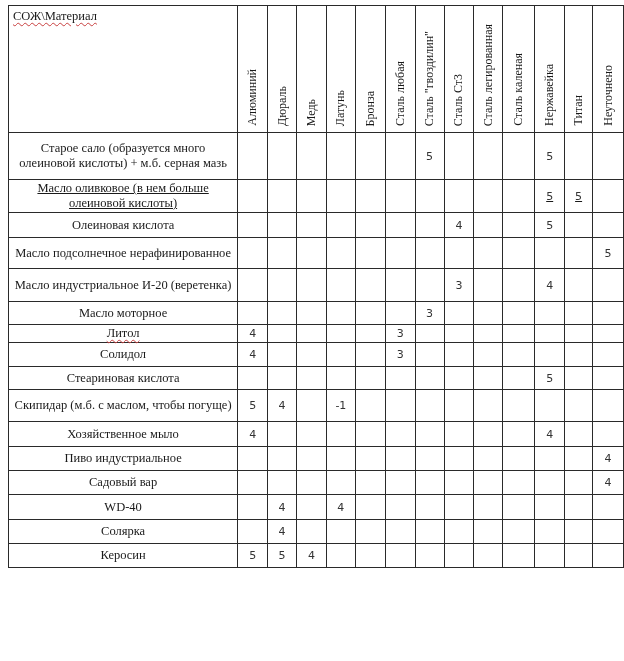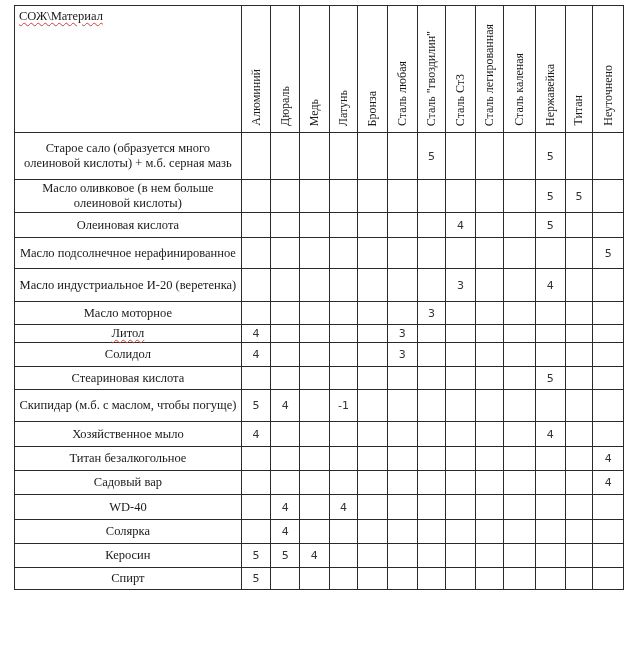--- a/index.html
+++ b/index.html
@@ -1,18 +1,18 @@
 <!DOCTYPE html>
 <html><head>
   <meta charset="utf-8">
   <style>
     html, body { margin: 0; padding: 0; background: #ffffff; }
     body { width: 624px; height: 661px; position: relative; overflow: hidden;
            font-family: "Liberation Serif", serif; color: #1a1a1a; }
-    table { position: absolute; left: 14px; top: 5px; border-collapse: collapse;
+    table { position: absolute; left: 8px; top: 5px; border-collapse: collapse;
             table-layout: fixed; border: 1.5px solid #555; }
     td, th { border: 1px solid #2a2a2a; padding: 0; font-weight: normal;
              font-size: 12.5px; line-height: 15px; }
     th.corner { text-align: left; vertical-align: top; padding: 3px 4px; width: 221px; }
     th.corner span { text-decoration: underline wavy #c84040; text-decoration-thickness: 1px; text-underline-offset: 2px; }
     th.mat { vertical-align: bottom; height: 126px; }
     th.mat div { writing-mode: vertical-rl; transform: rotate(180deg);
                  white-space: nowrap; margin: 0 auto; padding-top: 6px; font-size: 12px; }
     td.name { text-align: center; padding: 1px 4px; vertical-align: middle; }
     td.val { text-align: center; font-family: "DejaVu Sans", sans-serif; font-size: 11px; color: #333; }
@@ -92,21 +92,21 @@
         <td class="val"></td>
         <td class="val"></td>
         <td class="val">5</td>
         <td class="val"></td>
         <td class="val"></td>
         <td class="val"></td>
         <td class="val">5</td>
         <td class="val"></td>
         <td class="val"></td>
       </tr>
-      <tr style="height: 32px;">
+      <tr style="height: 32px; text-decoration: underline;">
         <td class="name">Масло оливковое (в нем больше олеиновой кислоты)</td>
         <td class="val"></td>
         <td class="val"></td>
         <td class="val"></td>
         <td class="val"></td>
         <td class="val"></td>
         <td class="val"></td>
         <td class="val"></td>
         <td class="val"></td>
         <td class="val"></td>
@@ -253,21 +253,21 @@
         <td class="val"></td>
         <td class="val"></td>
         <td class="val"></td>
         <td class="val"></td>
         <td class="val"></td>
         <td class="val">4</td>
         <td class="val"></td>
         <td class="val"></td>
       </tr>
       <tr style="height: 24px;">
-        <td class="name">Титан безалкогольное</td>
+        <td class="name">Пиво индустриальное</td>
         <td class="val"></td>
         <td class="val"></td>
         <td class="val"></td>
         <td class="val"></td>
         <td class="val"></td>
         <td class="val"></td>
         <td class="val"></td>
         <td class="val"></td>
         <td class="val"></td>
         <td class="val"></td>
@@ -321,36 +321,20 @@
         <td class="val"></td>
         <td class="val"></td>
         <td class="val"></td>
         <td class="val"></td>
       </tr>
       <tr style="height: 24px;">
         <td class="name">Керосин</td>
         <td class="val">5</td>
         <td class="val">5</td>
         <td class="val">4</td>
-        <td class="val"></td>
-        <td class="val"></td>
-        <td class="val"></td>
-        <td class="val"></td>
-        <td class="val"></td>
-        <td class="val"></td>
-        <td class="val"></td>
-        <td class="val"></td>
-        <td class="val"></td>
-        <td class="val"></td>
-      </tr>
-      <tr style="height: 22px;">
-        <td class="name">Спирт</td>
-        <td class="val">5</td>
-        <td class="val"></td>
-        <td class="val"></td>
         <td class="val"></td>
         <td class="val"></td>
         <td class="val"></td>
         <td class="val"></td>
         <td class="val"></td>
         <td class="val"></td>
         <td class="val"></td>
         <td class="val"></td>
         <td class="val"></td>
         <td class="val"></td>

